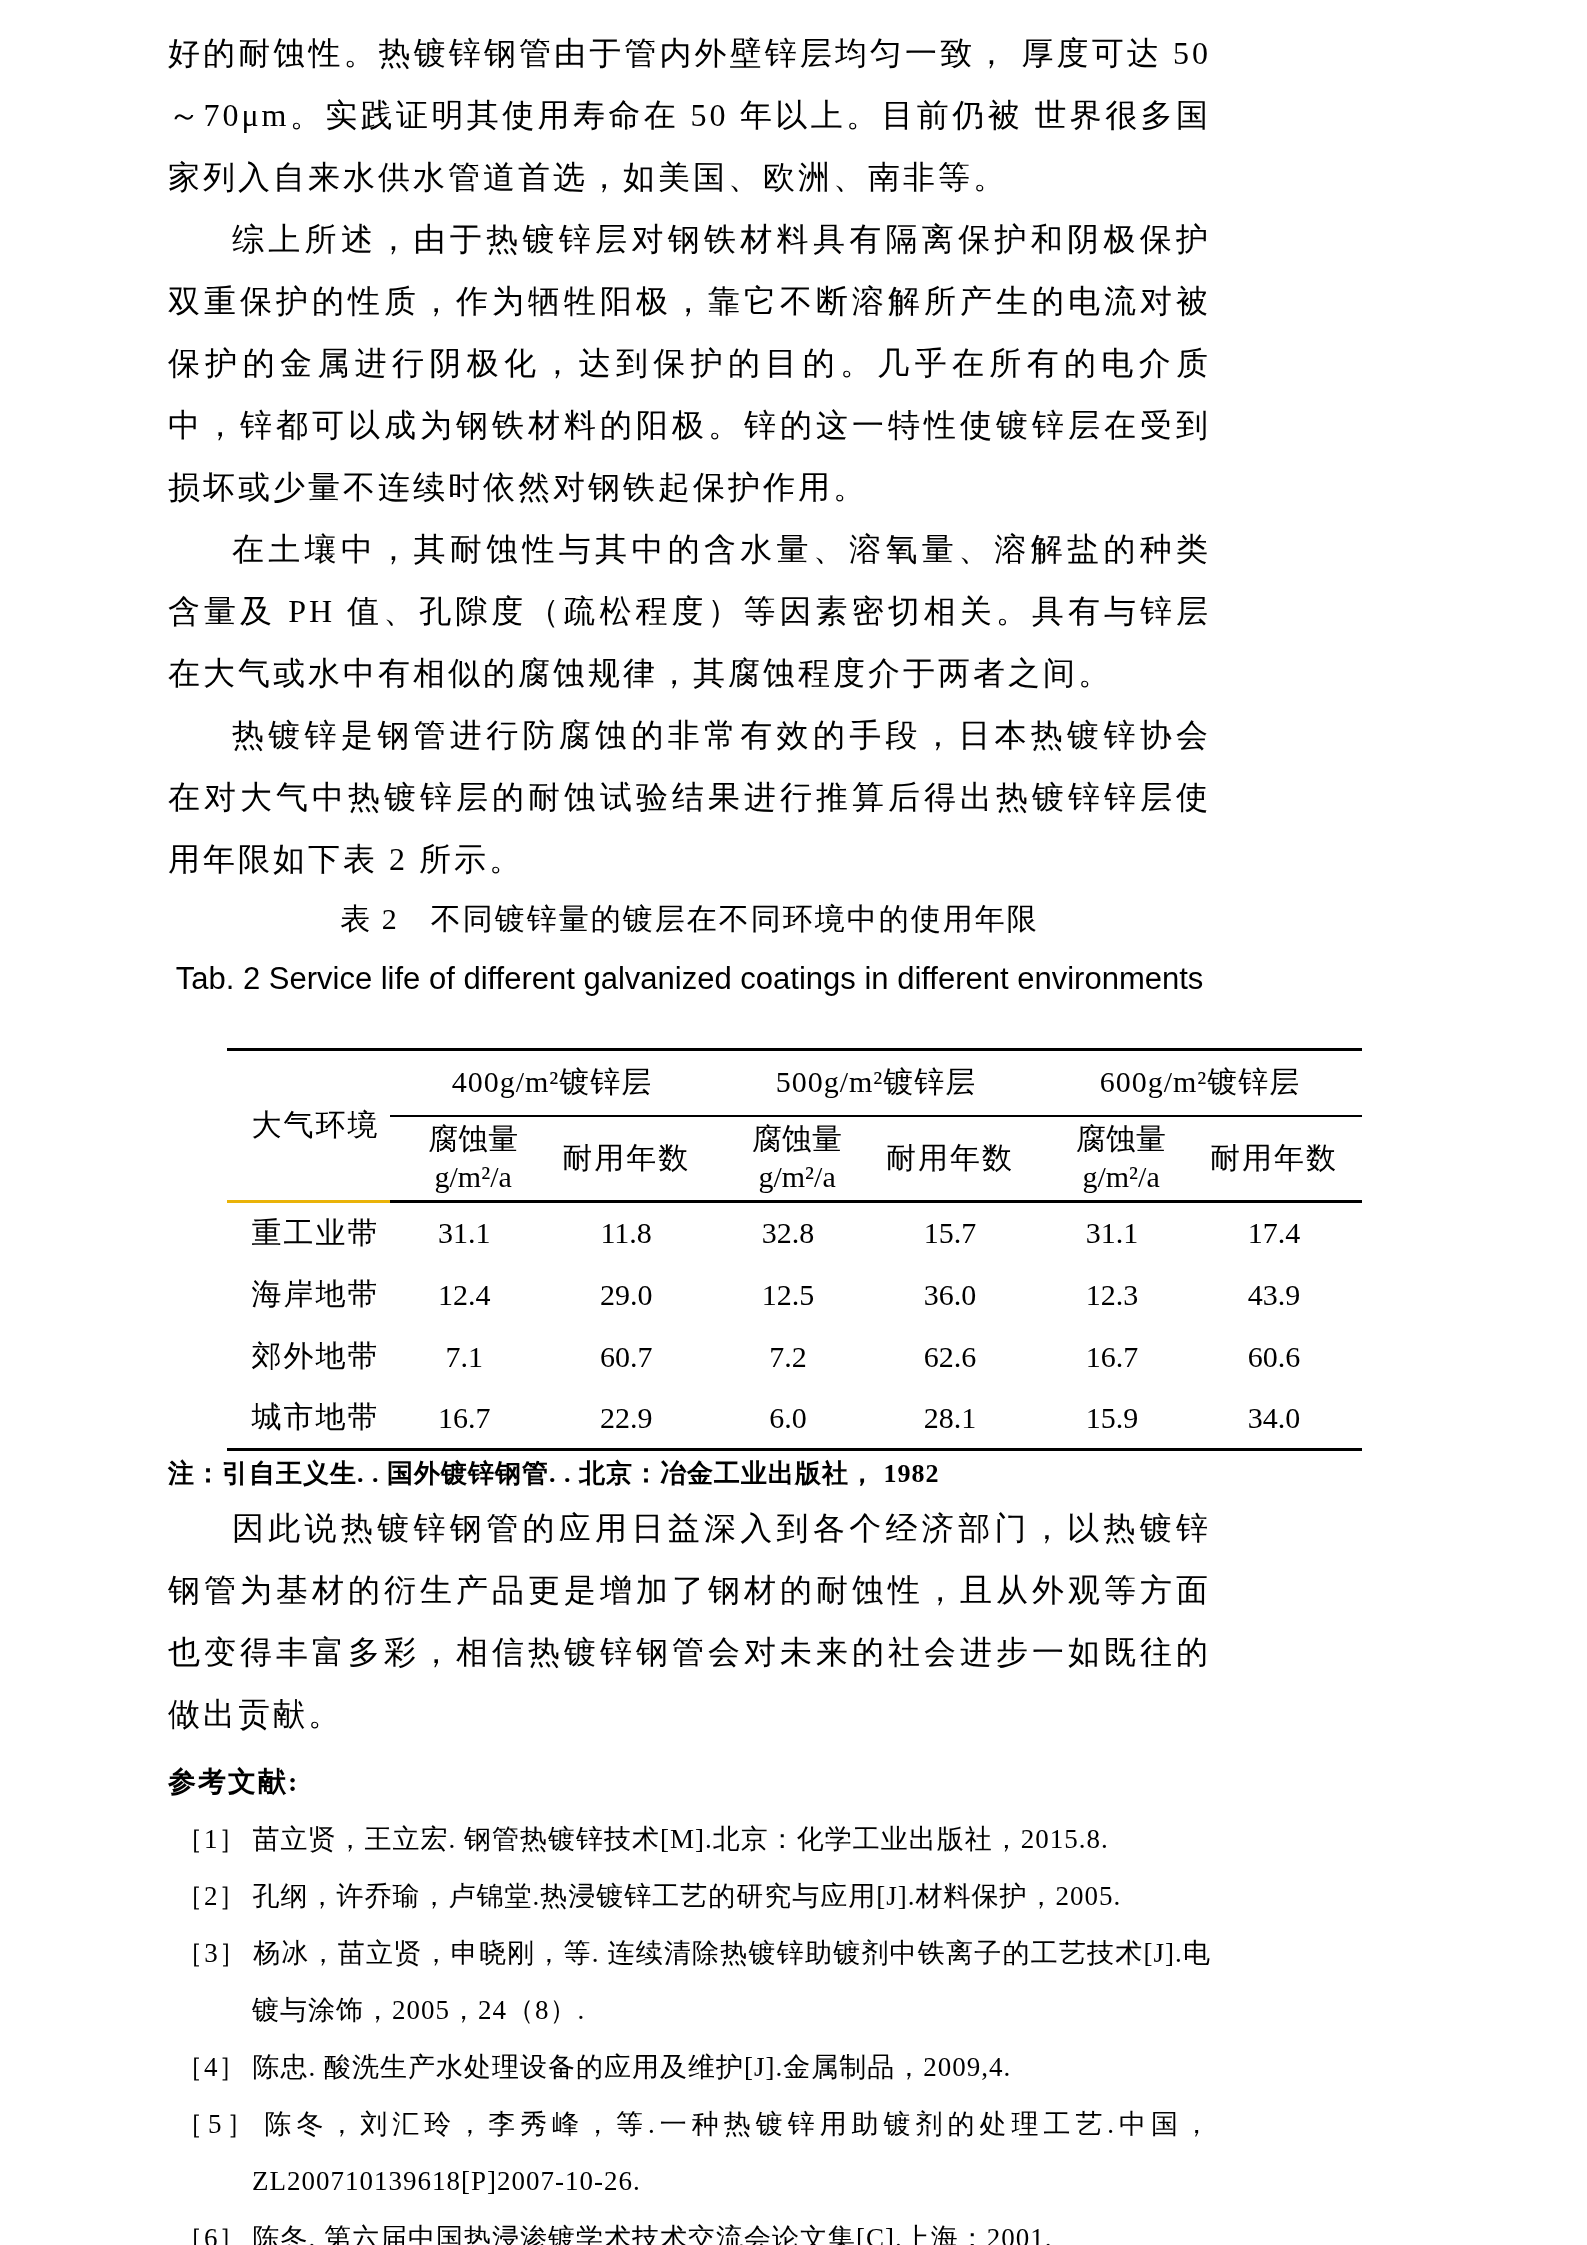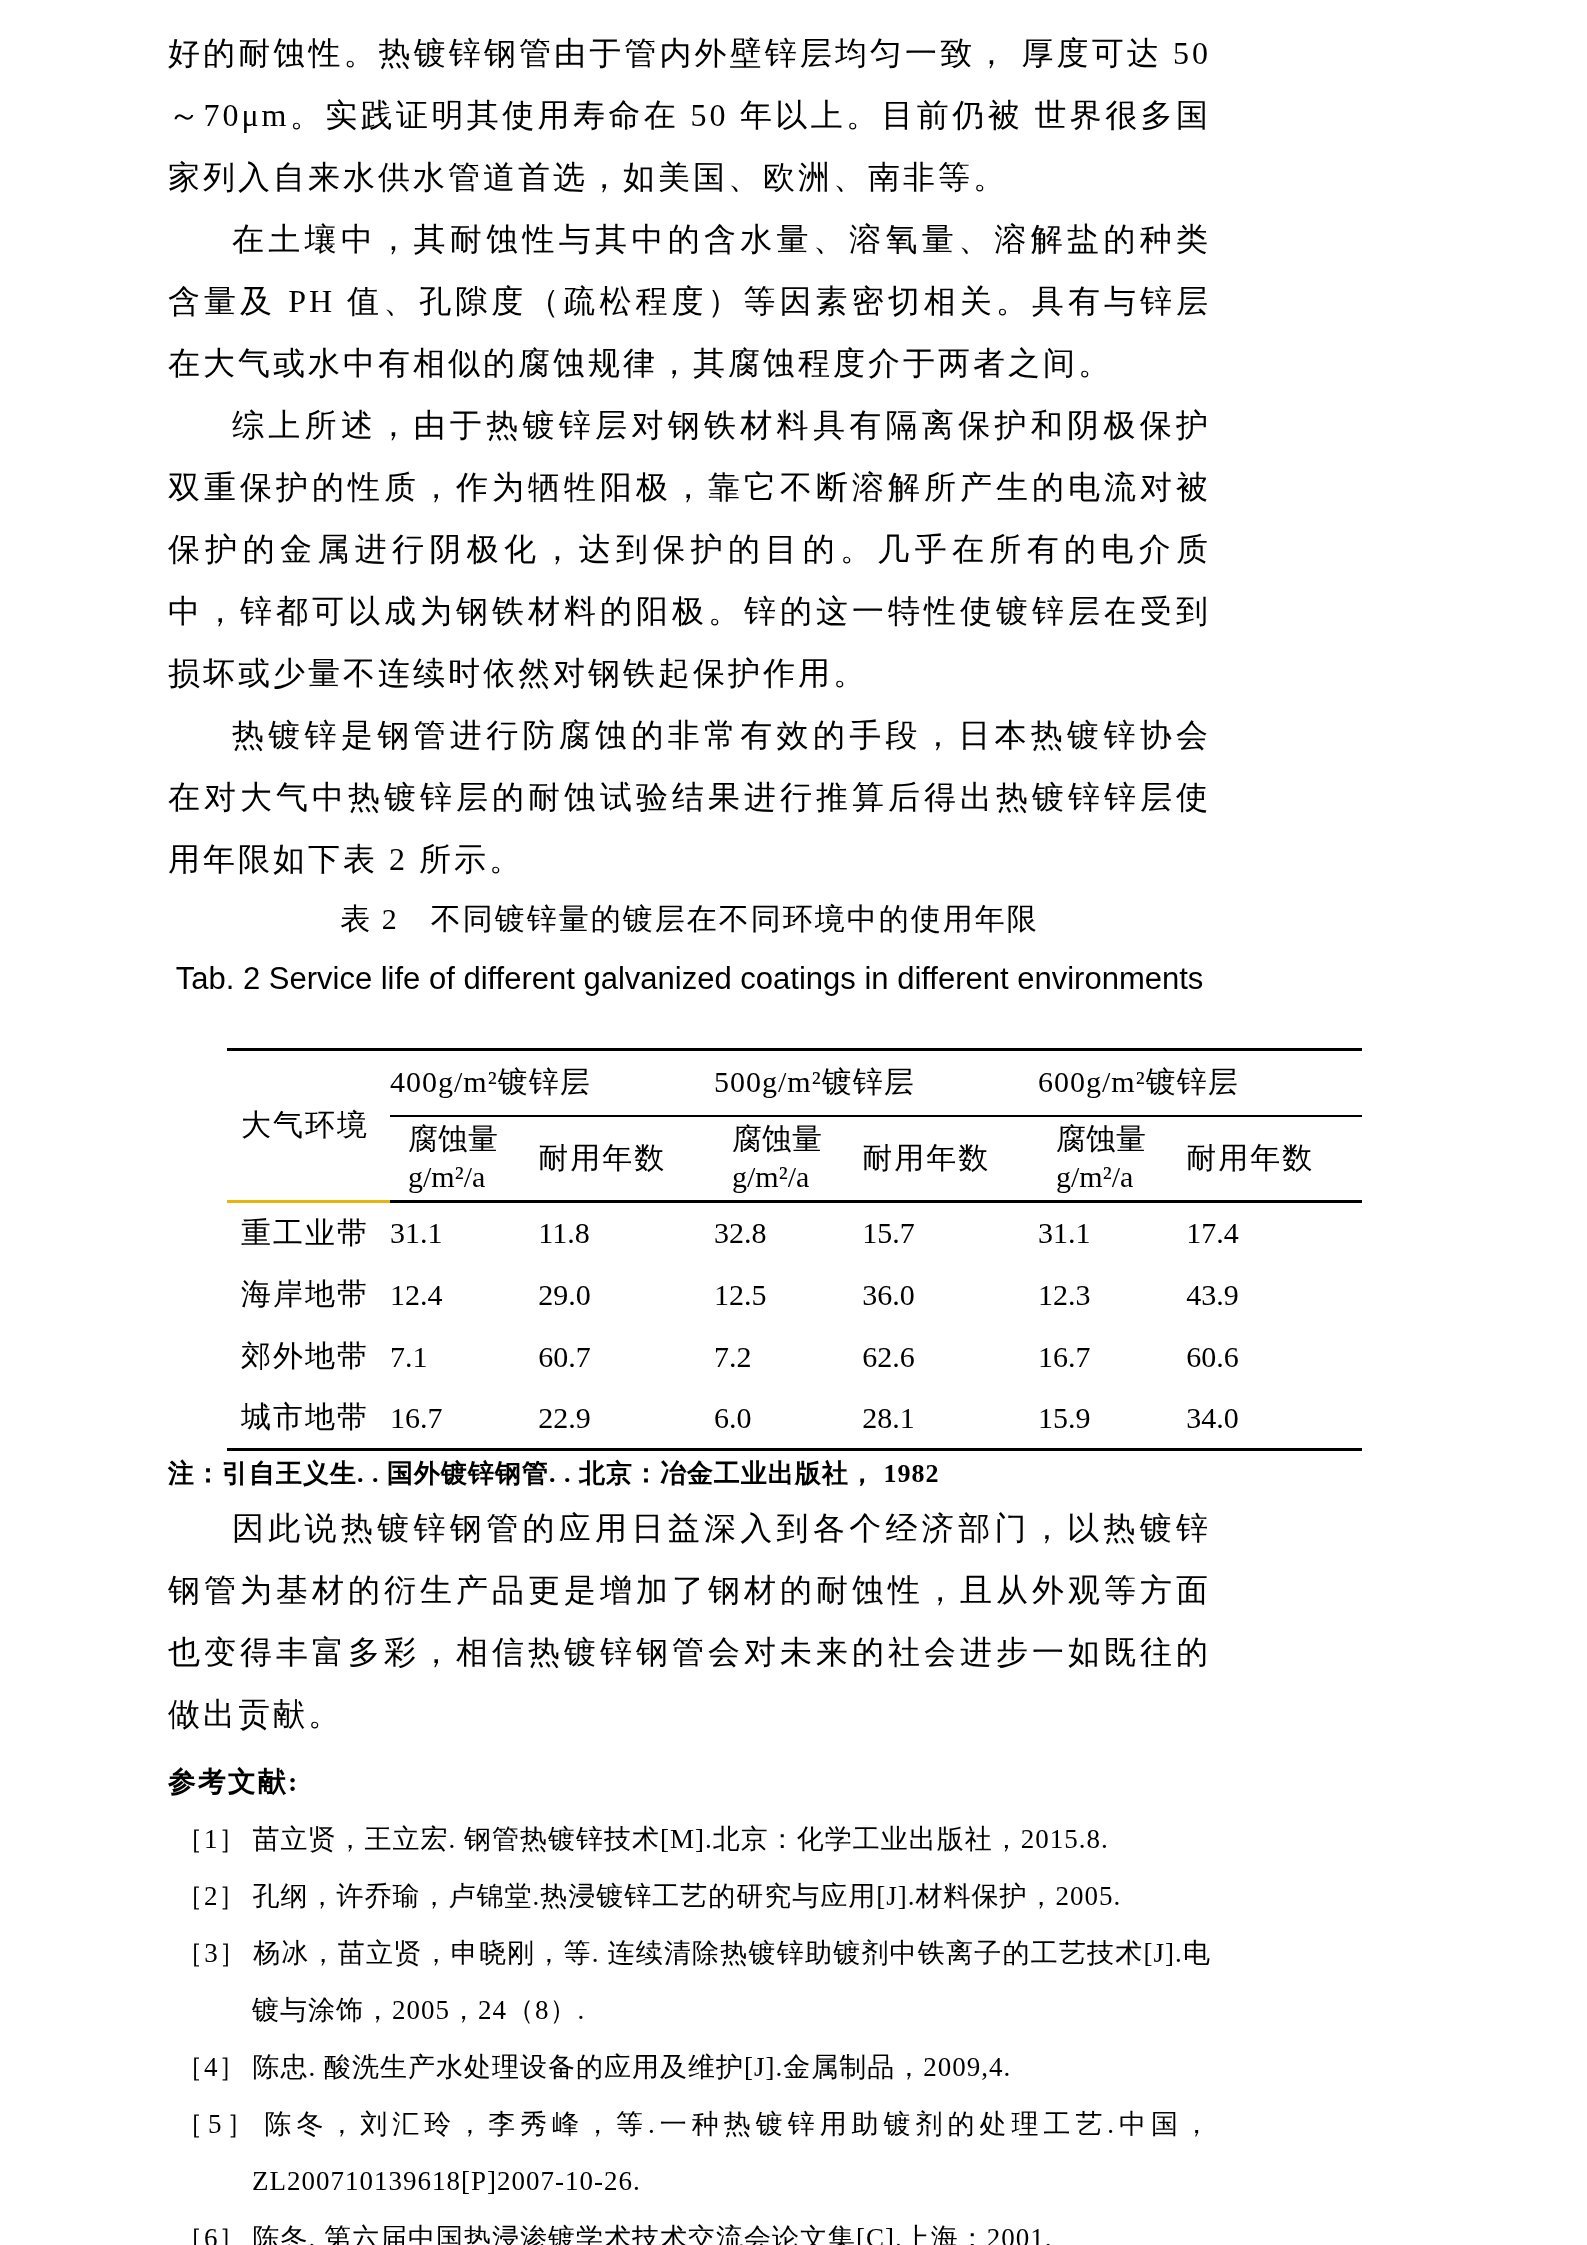--- a/index.html
+++ b/index.html
@@ -44,21 +44,21 @@
   table.service-life {
     border-collapse: collapse;
     width: 1135px;
     margin-left: 59px;
     border-top: 3px solid #000;
     border-bottom: 3px solid #000;
     font-size: 30px;
   }
   table.service-life th, table.service-life td {
     font-weight: normal;
-    text-align: left;
+    text-align: center;
     vertical-align: middle;
   }
   th.env-head {
     width: 163px;
     text-align: left;
     padding-left: 14px;
     border-bottom: 3px solid #eab308;
     letter-spacing: 2px;
   }
   th.group-head {
@@ -98,23 +98,23 @@
   }
   .ref .ref-label { margin-right: 6px; }
 </style>
 </head>
 <body>
 
 <div class="page">
 
   <p class="body-para">好的耐蚀性。热镀锌钢管由于管内外壁锌层均匀一致， 厚度可达 50～70μm。实践证明其使用寿命在 50 年以上。目前仍被 世界很多国家列入自来水供水管道首选，如美国、欧洲、南非等。</p>
 
+  <p class="body-para indent">综上所述，由于热镀锌层对钢铁材料具有隔离保护和阴极保护双重保护的性质，作为牺牲阳极，靠它不断溶解所产生的电流对被保护的金属进行阴极化，达到保护的目的。几乎在所有的电介质中，锌都可以成为钢铁材料的阳极。锌的这一特性使镀锌层在受到损坏或少量不连续时依然对钢铁起保护作用。</p>
+
   <p class="body-para indent">在土壤中，其耐蚀性与其中的含水量、溶氧量、溶解盐的种类含量及 PH 值、孔隙度（疏松程度）等因素密切相关。具有与锌层在大气或水中有相似的腐蚀规律，其腐蚀程度介于两者之间。</p>
-
-  <p class="body-para indent">综上所述，由于热镀锌层对钢铁材料具有隔离保护和阴极保护双重保护的性质，作为牺牲阳极，靠它不断溶解所产生的电流对被保护的金属进行阴极化，达到保护的目的。几乎在所有的电介质中，锌都可以成为钢铁材料的阳极。锌的这一特性使镀锌层在受到损坏或少量不连续时依然对钢铁起保护作用。</p>
 
 
   <p class="body-para indent">热镀锌是钢管进行防腐蚀的非常有效的手段，日本热镀锌协会在对大气中热镀锌层的耐蚀试验结果进行推算后得出热镀锌锌层使用年限如下表 2 所示。</p>
 
   <div class="caption-zh">表 2　不同镀锌量的镀层在不同环境中的使用年限</div>
   <div class="caption-en">Tab. 2  Service life of different galvanized coatings in different environments</div>
 
   <table class="service-life">
     <thead>
       <tr>

